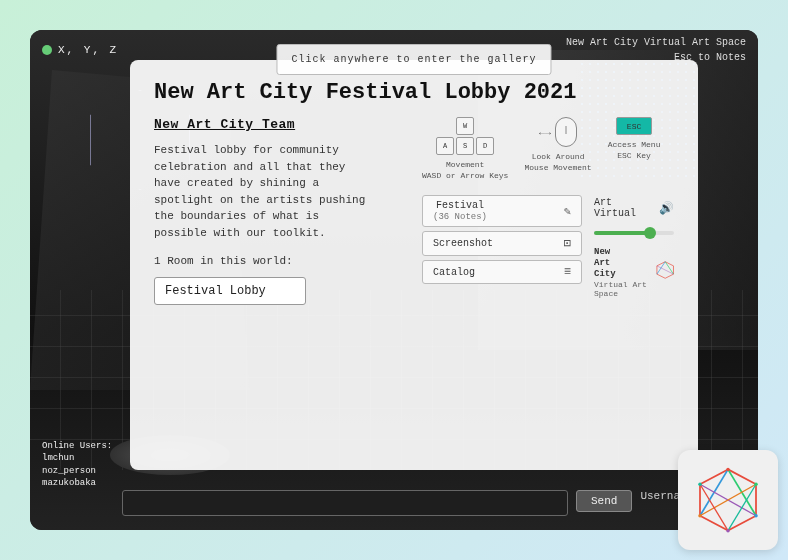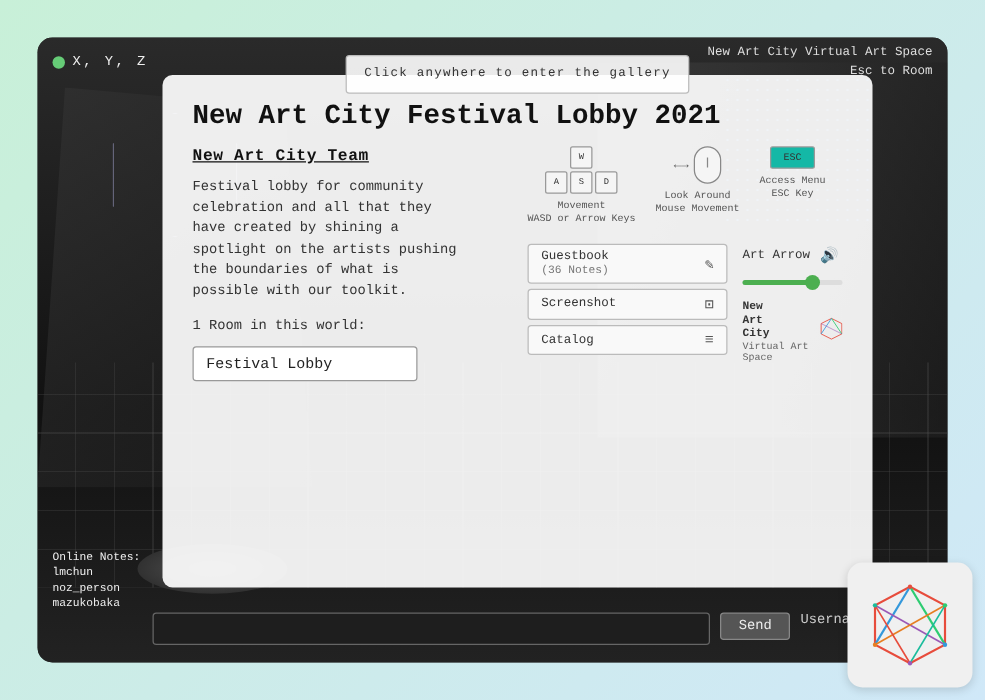--- a/index.html
+++ b/index.html
@@ -208,21 +208,21 @@
     }
 
     .room-input {
       border: 1px solid #999;
       border-radius: 3px;
       padding: 6px 10px;
       font-size: 12px;
       font-family: 'Courier New', monospace;
       color: #222;
       background: #fff;
-      width: 180px;
+      width: 152px;
     }
 
     .modal-right {
       flex: 1;
       display: flex;
       flex-direction: column;
       gap: 8px;
     }
 
     
@@ -520,21 +520,21 @@
     </div>
   </div>
 
   <div class="top-bar">
     <div class="top-bar-left">
       <div class="xyz-dot"></div>
       <span class="xyz-label">X, Y, Z</span>
     </div>
     <div class="top-bar-right">
       <div>New Art City Virtual Art Space</div>
-      <div>Esc to Room</div>
+      <div>Esc to Notes</div>
     </div>
   </div>
 
   <div class="modal-overlay">
     <button class="enter-gallery-btn">Click anywhere to enter the gallery</button>
 
     <div class="modal-title">New Art City Festival Lobby 2021</div>
 
     <div class="modal-body">
 
@@ -579,38 +579,38 @@
             <div class="esc-key">ESC</div>
             <div class="control-label">Access Menu<br>ESC Key</div>
           </div>
 
         </div>
 
         <div class="right-panel">
           <div class="action-col">
             <button class="action-btn">
               <span>
-                <span>Guestbook</span><br>
+                <span>Festival</span><br>
                 <span style="font-size:9px;color:#777;">(36 Notes)</span>
               </span>
               <span class="action-btn-icon">✎</span>
             </button>
             <button class="action-btn">
               <span>Screenshot</span>
               <span class="action-btn-icon">⊡</span>
             </button>
             <button class="action-btn">
               <span>Catalog</span>
               <span class="action-btn-icon">≡</span>
             </button>
           </div>
 
           <div class="volume-col">
             <div class="art-volume-section">
-              <span class="volume-label">Art Arrow</span>
+              <span class="volume-label">Art Virtual</span>
               <span style="font-size:12px;">🔊</span>
             </div>
             <div class="volume-slider">
               <div class="volume-fill" style="width: 75%;"></div>
               <div class="volume-handle" style="left: 70%;"></div>
             </div>
 
             <div class="nac-row">
               <div class="nac-logo-area">
                 <div class="nac-logo-text">
@@ -628,21 +628,21 @@
                 <line x1="2" y1="11" x2="38" y2="29" stroke="#9b59b6" stroke-width="1"></line>
               </svg>
             </div>
           </div>
         </div>
       </div>
     </div>
   </div>
 
   <div class="online-users">
-    <div>Online Notes:</div>
+    <div>Online Users:</div>
     <div>lmchun</div>
     <div>noz_person</div>
     <div>mazukobaka</div>
   </div>
 
   <div class="bottom-bar">
     <input class="chat-input" type="text" placeholder="" style="">
     <button class="send-btn">Send</button>
     <span class="username-label">Username: lmchun</span>
   </div>

